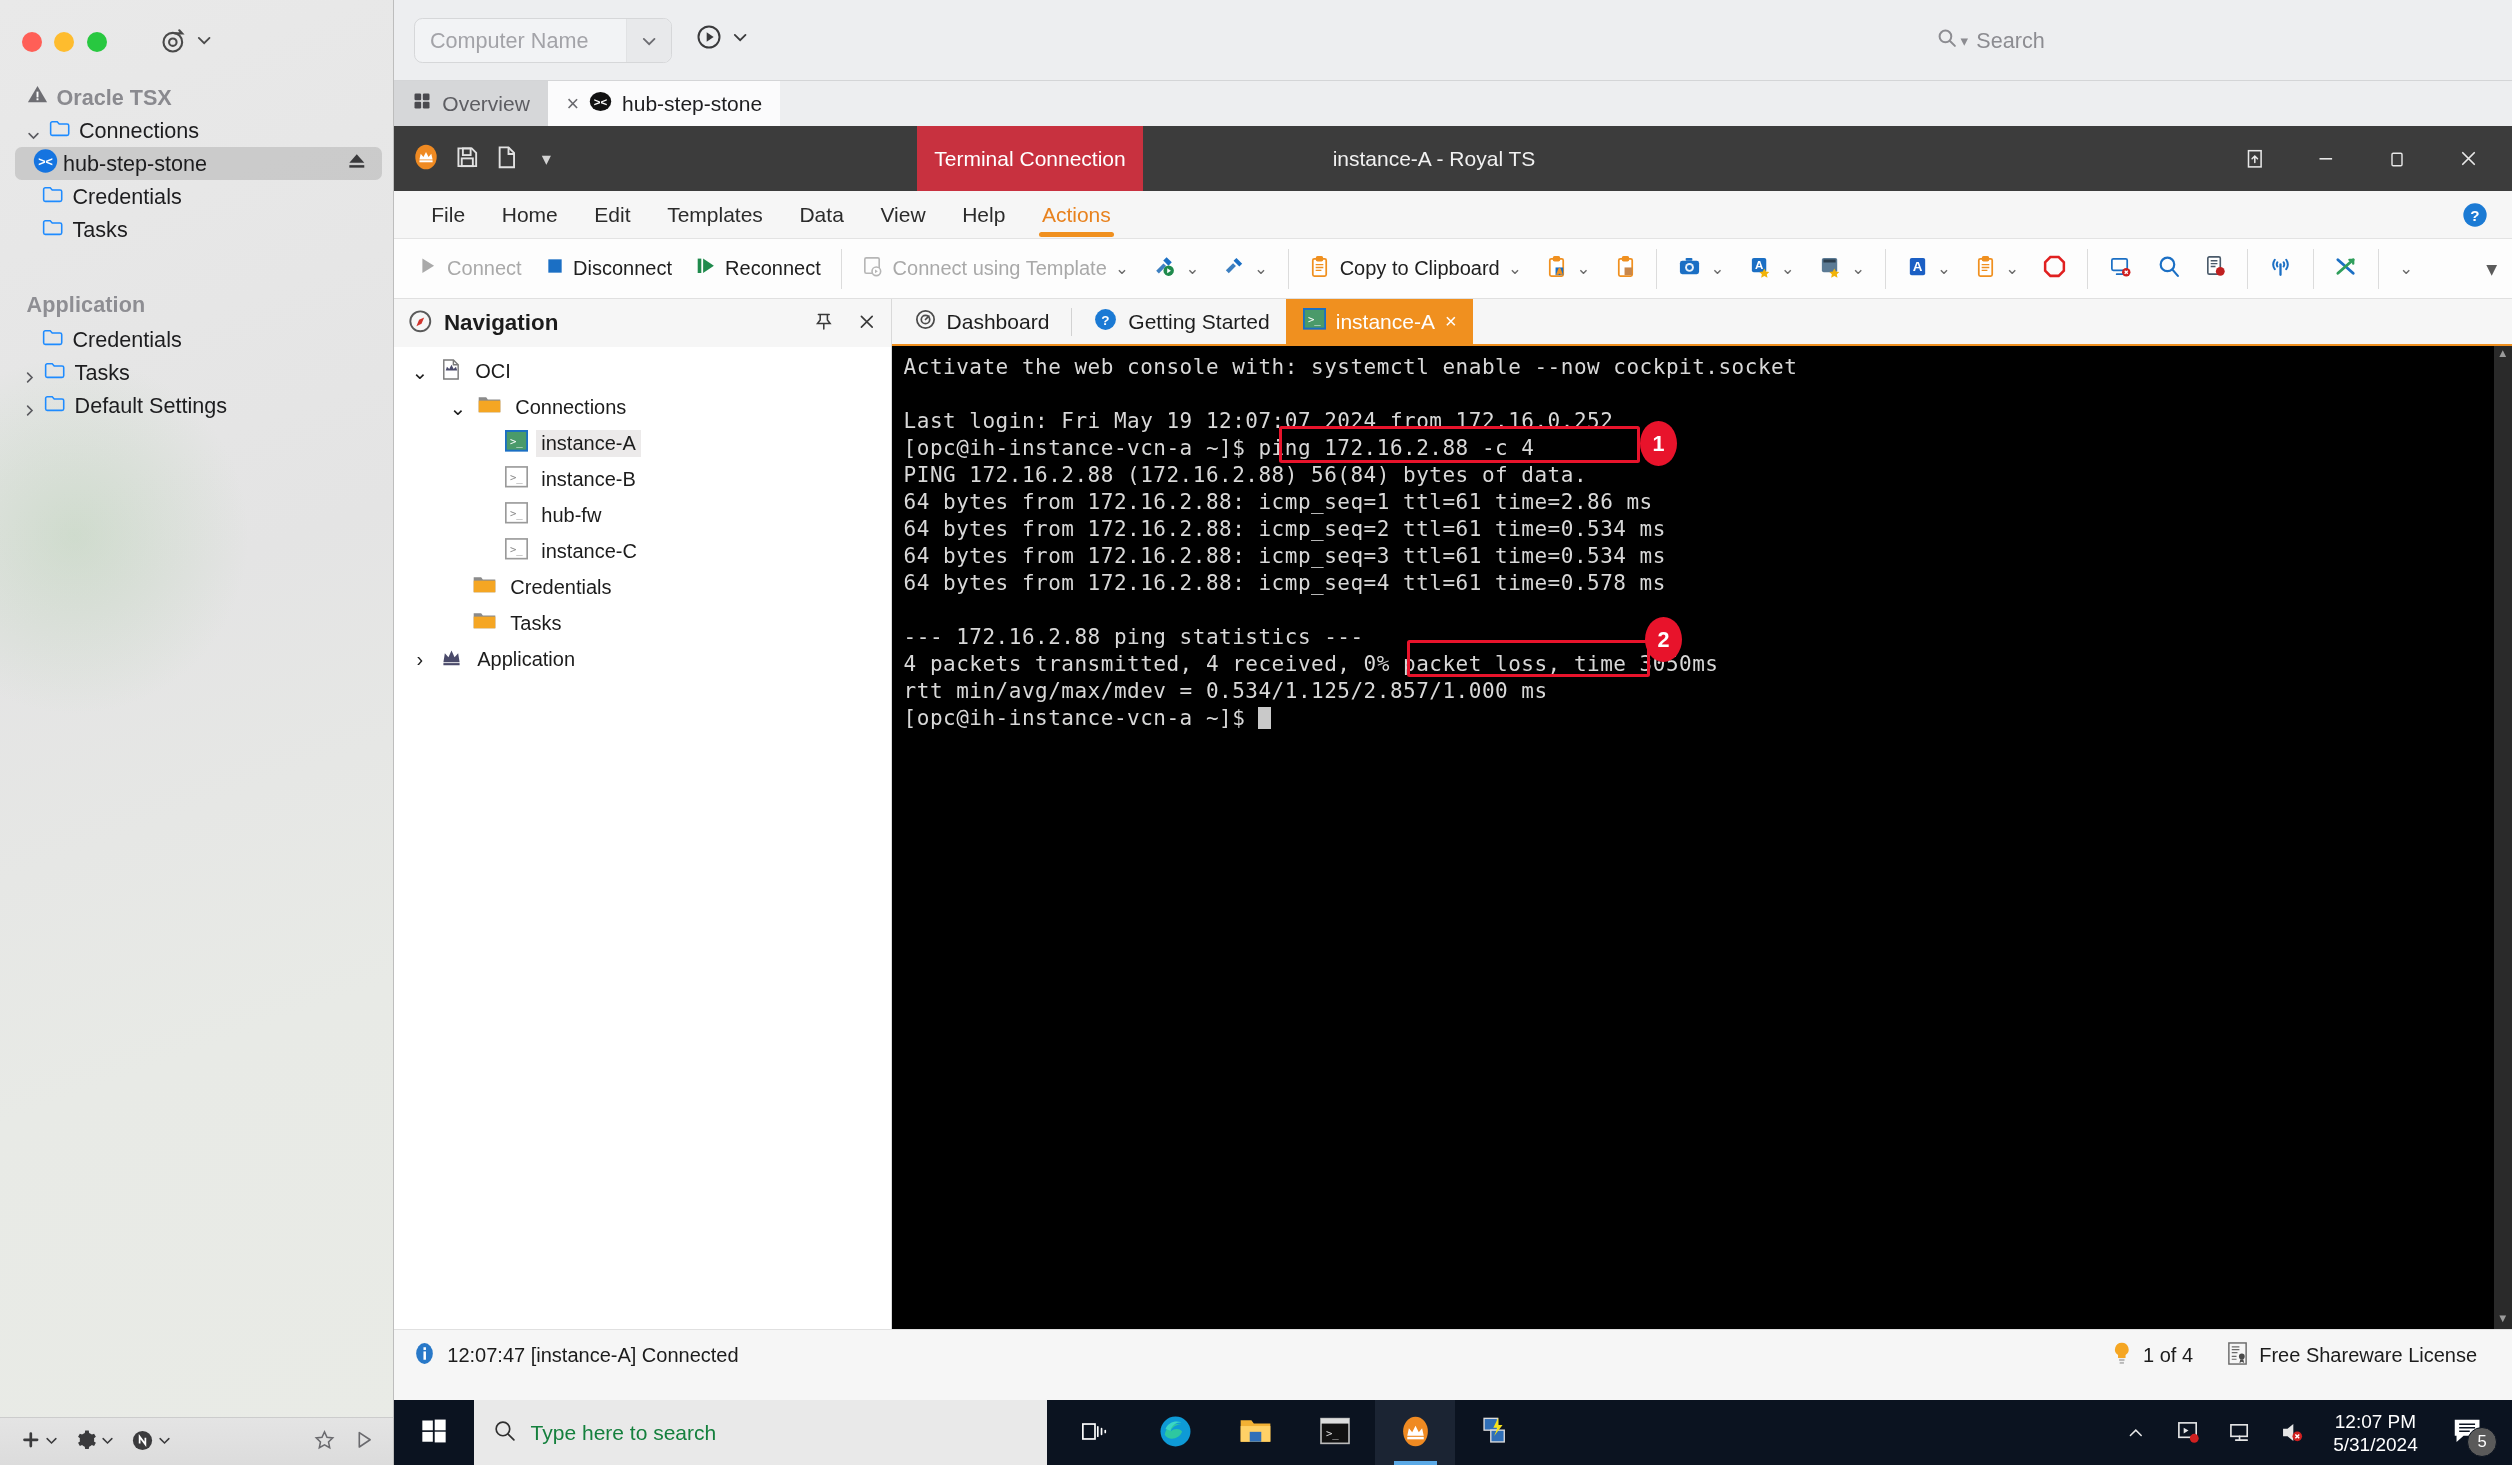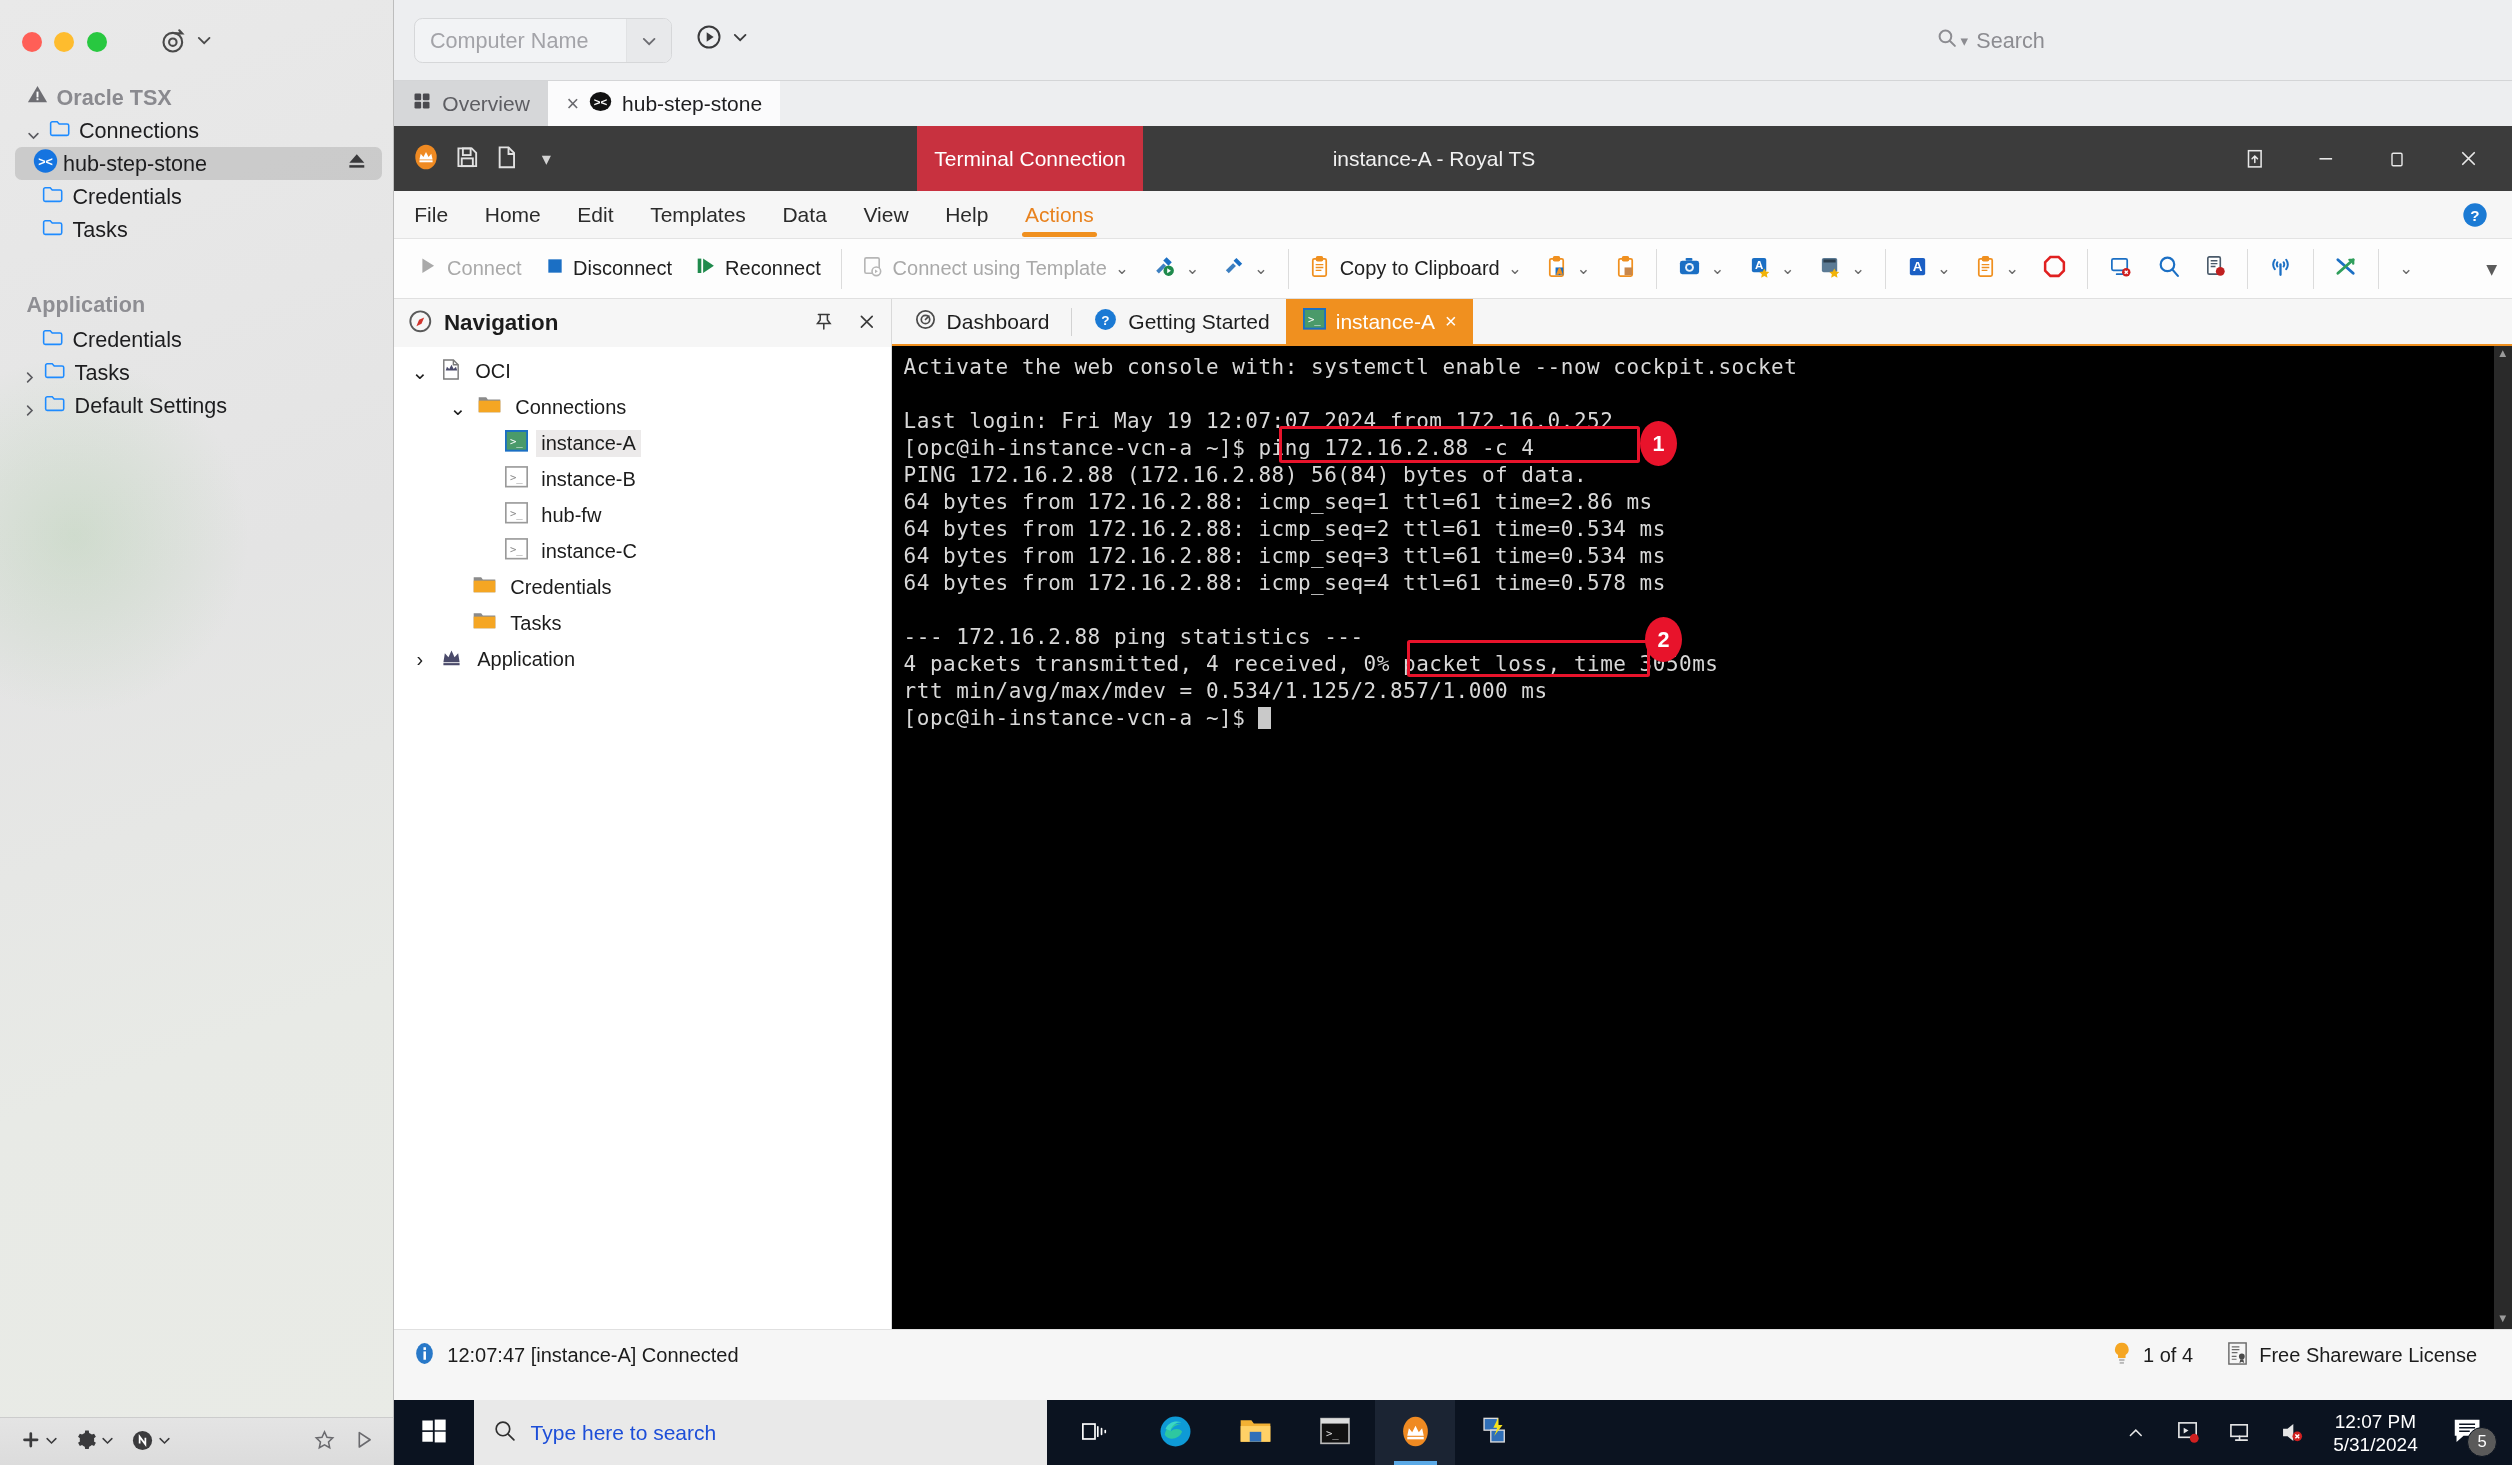--- a/index.html
+++ b/index.html
@@ -106,21 +106,21 @@
     background:#c8313f; color:#fff; font-size:21px; display:flex; align-items:center; justify-content:center;
   }
   .rts-wtitle {
     position:absolute; left: 749px; top:0; height:65px; width: 582px;
     color:#f1f1f1; font-size:21px; display:flex; align-items:center; justify-content:center;
   }
   .rts-wbtns { position:absolute; right: 8.3px; top:0; height:65px; display:flex; align-items:center; gap: 0; }
   .wbtn { width: 71px; height: 65px; display:flex; align-items:center; justify-content:center; color:#e8e8e8; }
 
   .rts-menubar {
-    height: 48px; background:#f6f6f6; display:flex; align-items:center; gap: 0; padding-left: 2px;
+    height: 48px; background:#f6f6f6; display:flex; align-items:center; gap: 0; padding-left: 19px;
     border-bottom:0.8px solid #e3e3e3; position:relative;
   }
   .menu-item { padding: 0 18.3px; font-size: 21px; color:#2b2b2b; height:48px; display:flex; align-items:center; position:relative;}
   .menu-item.active { color:#e8821e; }
   .menu-item.active::after {
     content:""; position:absolute; left:15px; right:15px; bottom:1.7px; height:5px; background:#f0901f; border-radius:2.5px;
   }
   .help-circle { position:absolute; right: 23px; top: 10px; }
 
   .rts-ribbon {
@@ -186,21 +186,21 @@
   .st-item { display:flex; align-items:center; gap:10px; }
 
   
   .taskbar {
     position:absolute; left:394px; bottom:0; width:2118px; height:65px;
     background:#0b1320; display:flex; align-items:center;
   }
   .tb-start { width: 80px; height:65px; display:flex; align-items:center; justify-content:center;}
   .tb-search {
     width: 573px; height: 65px; background:#e9e9e9; display:flex; align-items:center;
-    gap: 13.3px; padding: 0 18.3px; font-size:21px; color:#1d4ed8;
+    gap: 13.3px; padding: 0 18.3px; font-size:21px; color:#15803d;
   }
   .tb-icons { display:flex; align-items:center; gap: 0; padding-left: 8.3px;}
   .tb-ico { width: 80px; height:65px; display:flex; align-items:center; justify-content:center; position:relative;}
   .tb-ico.active { background:#1b2433; }
   .tb-ico.active::after{content:"";position:absolute;left:18.3px;right:18.3px;bottom:0;height:4.2px;background:#5aa9e6;}
   .tb-right { margin-left:auto; display:flex; align-items:center; gap: 0; padding-right: 8.3px; }
   .tb-clock { color:#fff; font-size:19px; line-height: 23px; text-align:center; padding: 0 15px; }
   .tb-tray { width: 52px; height:65px; display:flex; align-items:center; justify-content:center;}
   .notif-wrap { position:relative; width: 71px; height: 65px; display:flex; align-items:center; justify-content:center;}
   .notif-badge {

